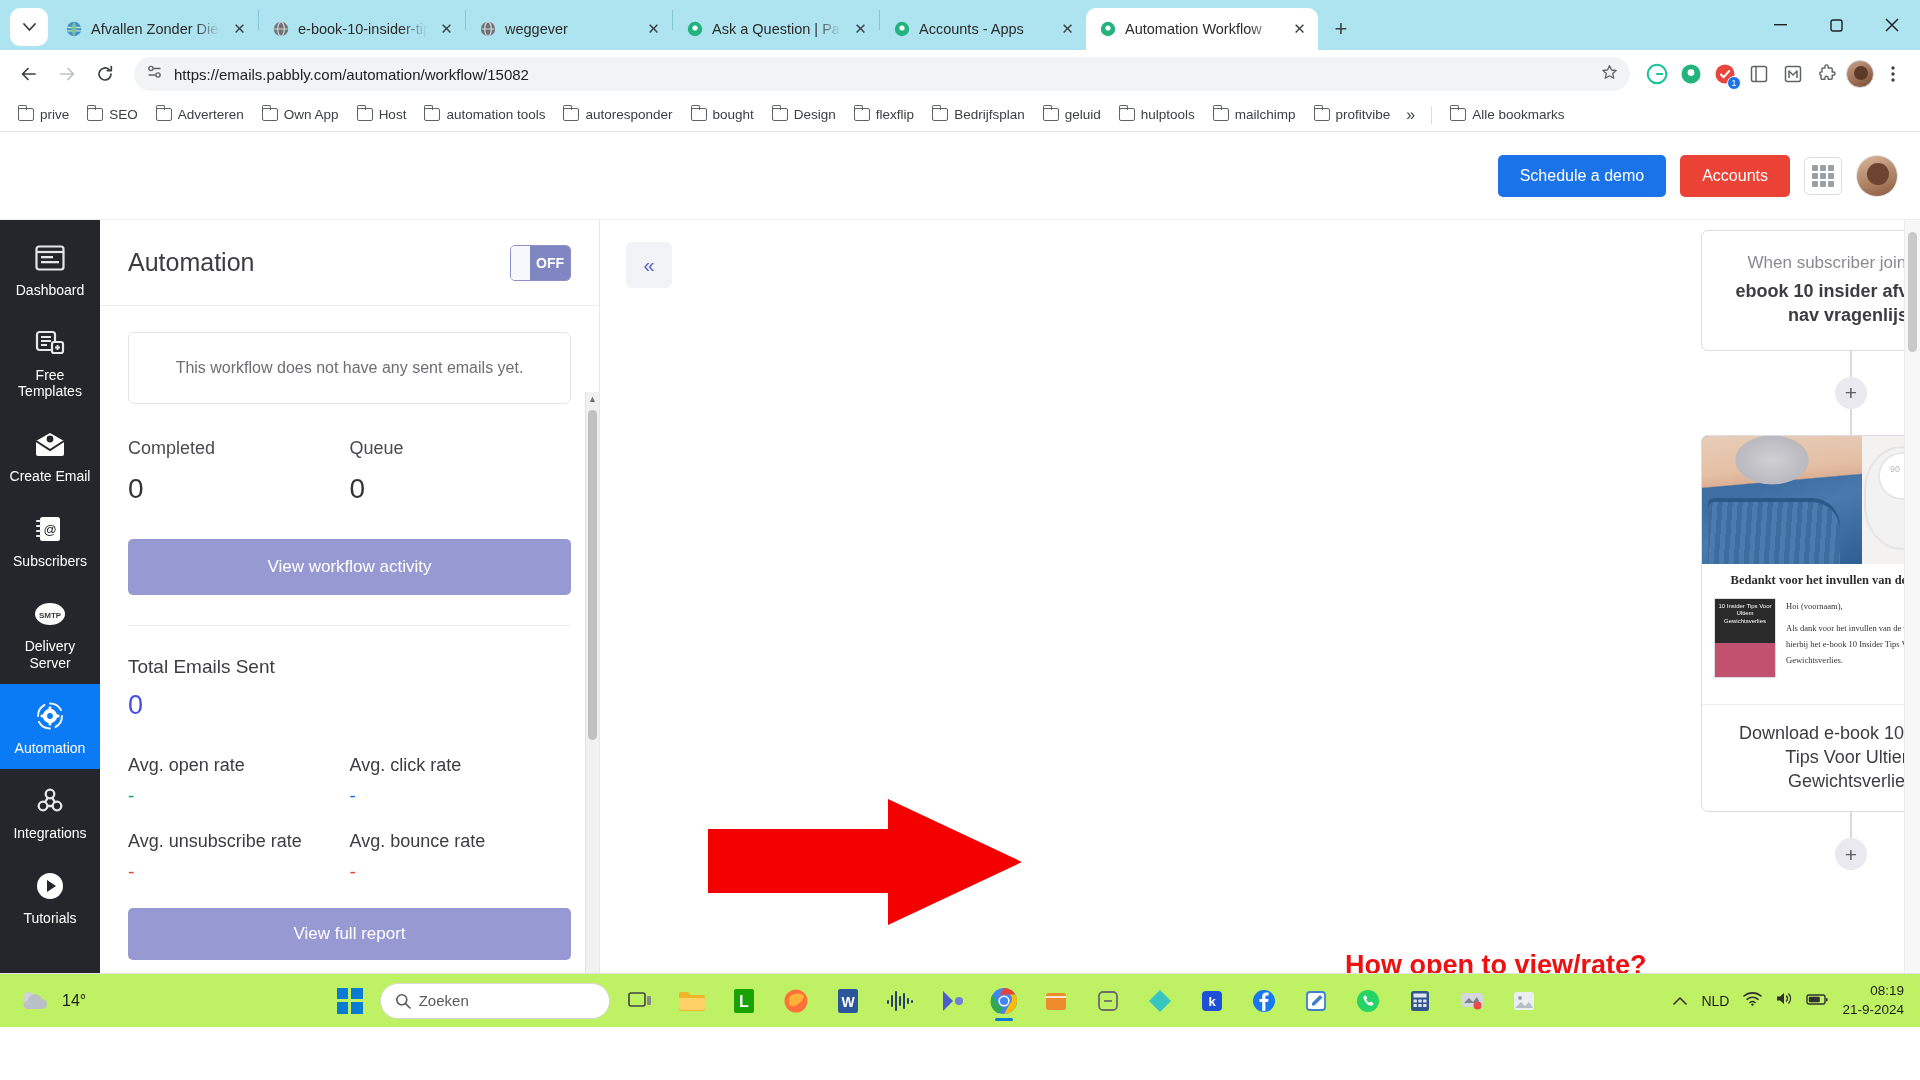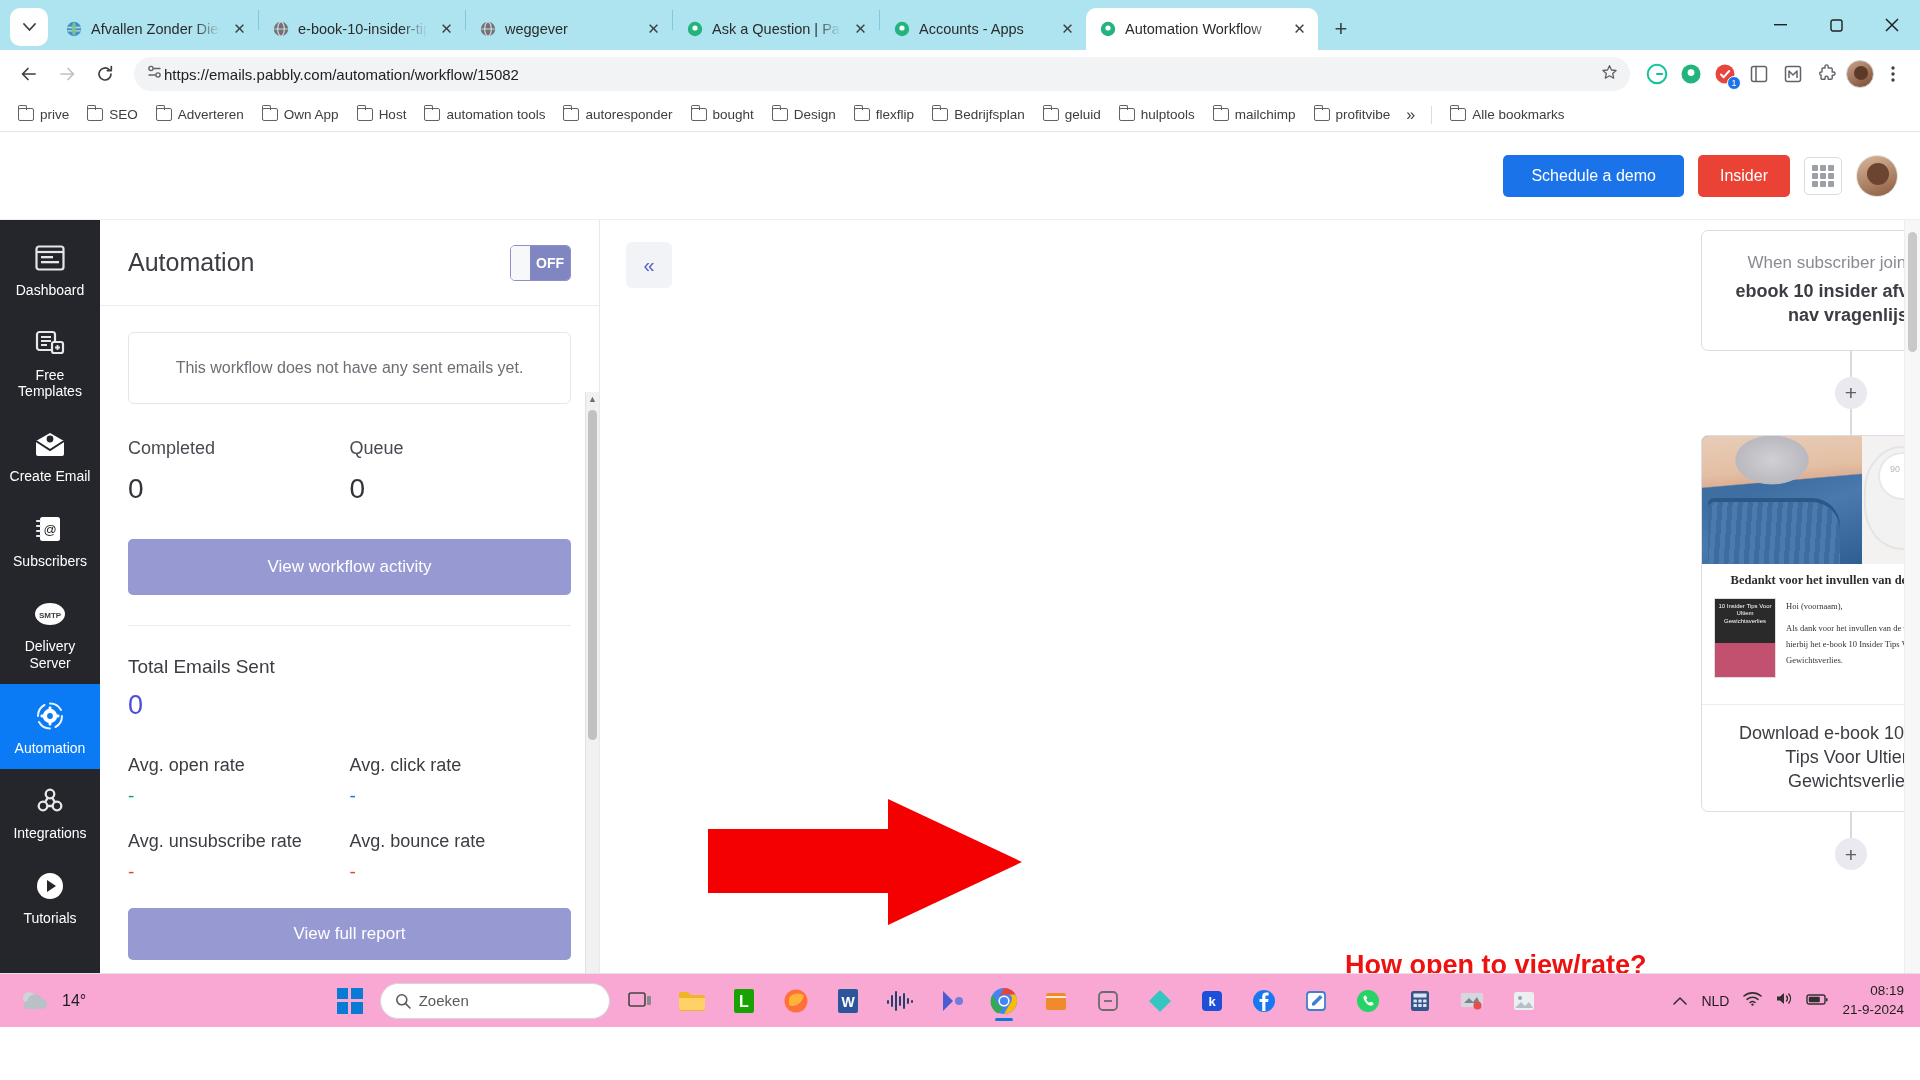--- a/index.html
+++ b/index.html
@@ -66,21 +66,21 @@
     padding: 0 12px; gap: 4px;
   }
   .nav-btn {
     width: 34px; height: 34px; border-radius: 50%; display: flex;
     align-items: center; justify-content: center; cursor: pointer;
     color: #5f6368; flex: 0 0 auto;
   }
   .nav-btn.disabled { color: #bdc1c6; }
   #omnibox {
     flex: 1 1 auto; height: 34px; background: #f1f3f4; border-radius: 18px;
-    display: flex; align-items: center; padding: 0 12px; 
+    display: flex; align-items: center; padding: 0 12px; gap: 10px;
     margin: 0 8px; cursor: text;
   }
   #omnibox .url {
     font-size: 15px; color: #202124; flex: 1 1 auto; white-space: nowrap;
     overflow: hidden; font-family: "Liberation Sans", sans-serif;
   }
   .tb-icon {
     width: 30px; height: 30px; border-radius: 50%; display: flex;
     align-items: center; justify-content: center; cursor: pointer;
     flex: 0 0 auto; position: relative; color: #5f6368;
@@ -144,21 +144,21 @@
   #logo-mark::before{
     content:""; position:absolute; left:20px; top:22px; width:13px; height:13px;
     background:#3bb77e; border-radius:0 0 6px 0;
   }
   .logo-text-wrap { display:flex; flex-direction:column; line-height:1; }
   #logo-word { font-size: 35px; color: #3e3e46; letter-spacing: -0.5px; font-weight: 400; }
   #logo-sub { font-size: 13px; color: #6b6b73; letter-spacing: 1.6px; margin-top: 3px; }
   #header-right { margin-left: auto; display: flex; align-items: center; gap: 14px; }
   #btn-demo {
     background: #1a73e8; color: #fff; border: none; border-radius: 5px;
-    padding: 12px 28px; font-size: 16px; cursor: pointer;
+    padding: 12px 22px; font-size: 16px; cursor: pointer;
     font-family: "Liberation Sans", sans-serif;
   }
   #btn-upgrade {
     background: #ea4335; color: #fff; border: none; border-radius: 5px;
     padding: 12px 22px; font-size: 16px; cursor: pointer;
     font-family: "Liberation Sans", sans-serif;
   }
   #grid-btn {
     width: 38px; height: 38px; border: 1px solid #dadce0; border-radius: 5px;
     display: grid; grid-template-columns: repeat(3,1fr); gap: 2px;
@@ -318,21 +318,21 @@
   .mp-text { flex:1 1 auto; font-family:"Liberation Serif", serif; font-size:8.5px;
     color:#333; line-height:1.9; }
   #anno-text {
     position: absolute; left: 745px; top: 730px; font-size: 27px;
     color: #ee1111; font-weight: bold; white-space: nowrap;
   }
 
   
   #taskbar {
     position: absolute; left: 0; bottom: 0; width: 1920px; height: 54px;
-    background: #f9a8d4; display: flex; align-items: center;
+    background: #bef264; display: flex; align-items: center;
     border-top: 1px solid #e1e1e1;
     margin-top: 22px;
   }
   #weather { display:flex; align-items:center; gap:10px; padding-left:18px; width: 200px; }
   #weather-ico { width:34px; height:26px; position:relative; }
   #weather-temp { font-size:16px; color:#1f1f1f; }
   #tb-center { display:flex; align-items:center; gap:8px; margin: 0 auto; }
   .tb-app {
     width: 44px; height: 44px; border-radius: 6px; display:flex;
     align-items:center; justify-content:center; cursor:pointer; position:relative;
@@ -612,21 +612,21 @@
         <span>Alle bookmarks</span>
       </div>
   </div>
 </div>
 
 <div id="page">
 
   <div id="app-header">
     <div id="header-right">
       <button id="btn-demo">Schedule a demo</button>
-      <button id="btn-upgrade">Insider</button>
+      <button id="btn-upgrade">Accounts</button>
       <div id="grid-btn">
         <i></i>
           <i></i>
           <i></i>
           <i></i>
           <i></i>
           <i></i>
           <i></i>
           <i></i>
           <i></i>

